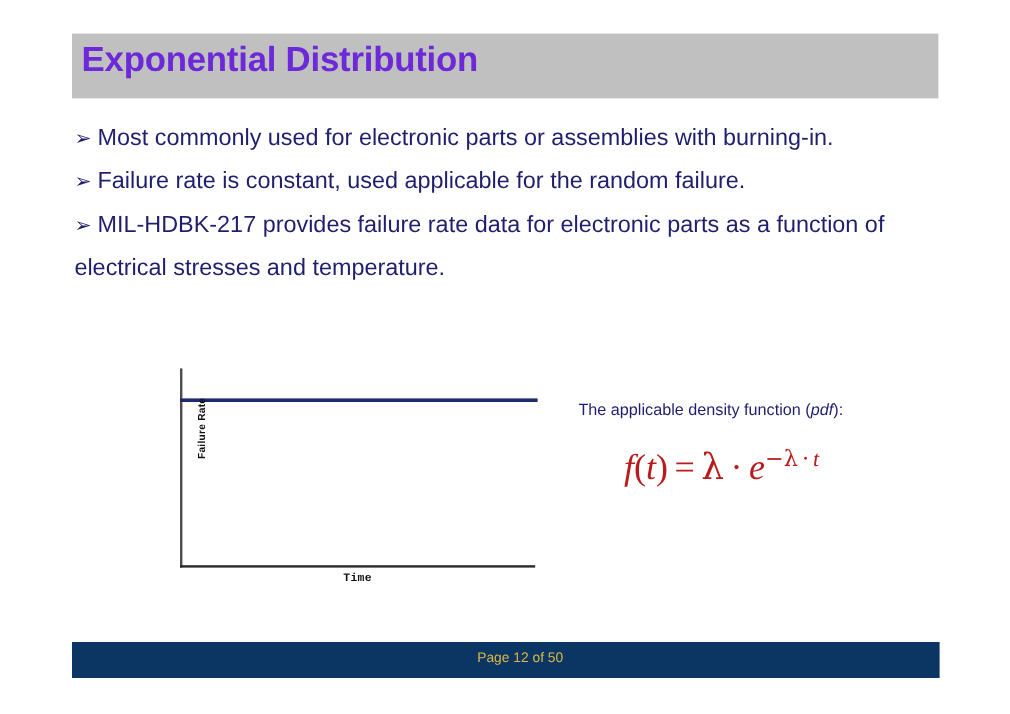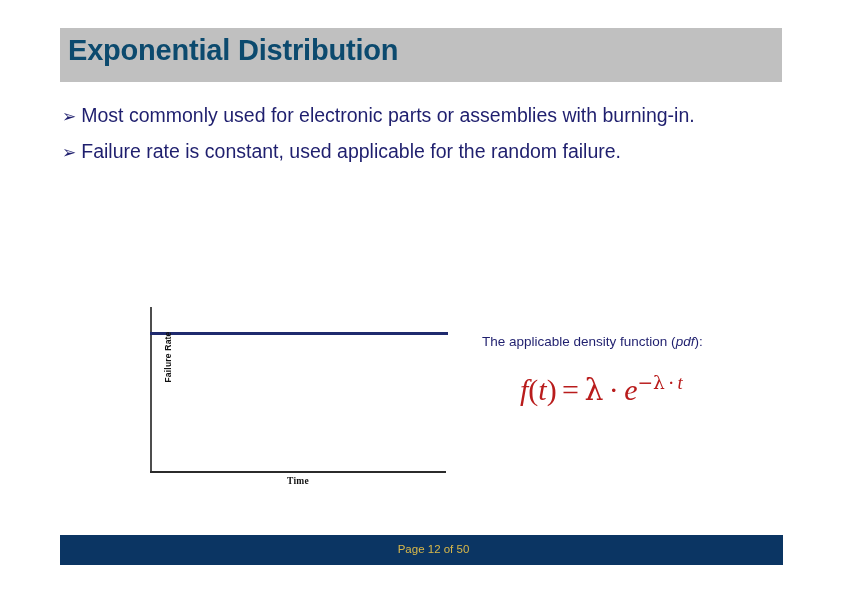--- a/index.html
+++ b/index.html
@@ -31,21 +31,21 @@
     width: 722px;
     height: 54px;
     background: #c0c0c0;
   }
   #title-text {
     position: absolute;
     left: 8px;
     top: 6px;
     font-size: 29px;
     font-weight: bold;
-    color: #0c4a6e;
+    color: #6d28d9;
     letter-spacing: -0.2px;
     white-space: nowrap;
     font-family: "Liberation Sans", sans-serif;
   }
 
   
   #body-text {
     position: absolute;
     left: 62px;
     top: 98px;
@@ -125,21 +125,21 @@
   #x-axis-label {
     position: absolute;
     left: 20px;
     top: 176px;
     width: 296px;
     text-align: center;
     font-size: 9.5px;
     font-weight: bold;
     color: #111111;
     letter-spacing: 0.3px;
-    font-family: Liberation Serif, serif;
+    font-family: Liberation Mono, monospace;
   }
 
   
   #pdf-caption {
     position: absolute;
     left: 482px;
     top: 334px;
     font-size: 13.5px;
     color: #1f1f6e;
     white-space: nowrap;
@@ -211,20 +211,23 @@
   <div id="body-text">
 
     <p class="para">
       <span class="bullet-glyph">➢</span><span>Most commonly used for electronic parts or assemblies with burning-in.</span>
     </p>
 
     <p class="para">
       <span class="bullet-glyph">➢</span><span>Failure rate is constant, used applicable for the random failure.</span>
     </p>
 
+    <p class="para">
+      <span class="bullet-glyph">➢</span><span>MIL-HDBK-217 provides failure rate data for electronic parts as a function of electrical stresses and temperature.</span>
+    </p>
 
   </div>
 
   <div id="chart">
     <div id="chart-plot"></div>
     <div id="y-axis-line"></div>
     <div id="x-axis-line"></div>
     <div id="const-line" style="top: 32px; width: 298px; background: rgb(31, 42, 110);"></div>
     <div id="y-axis-label">Failure Rate</div>
     <div id="x-axis-label">Time</div>

